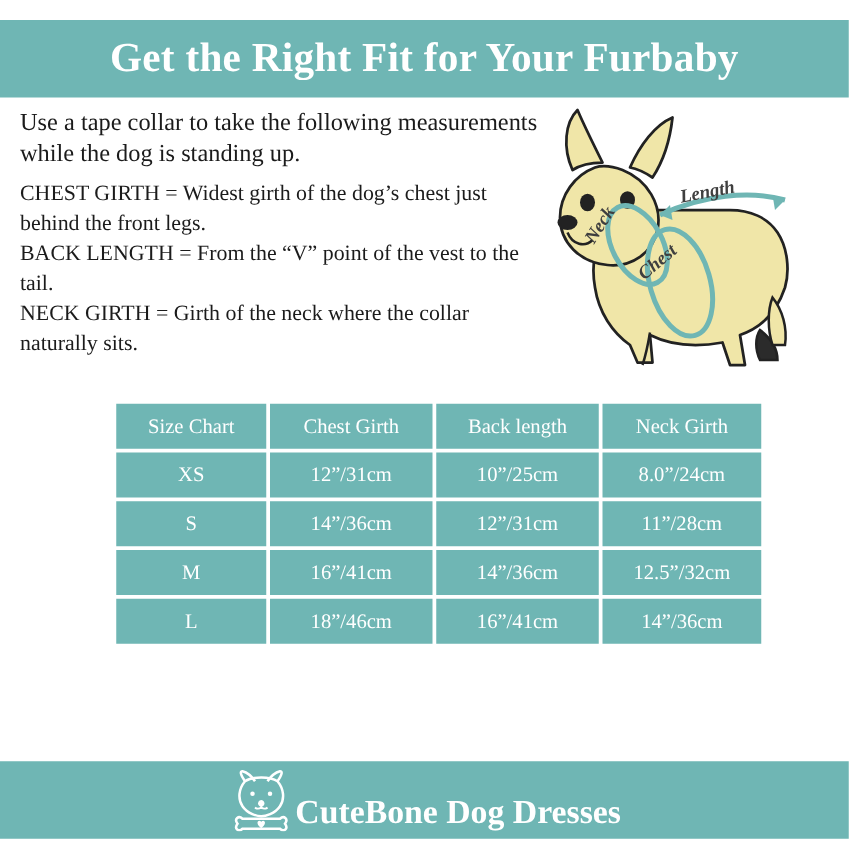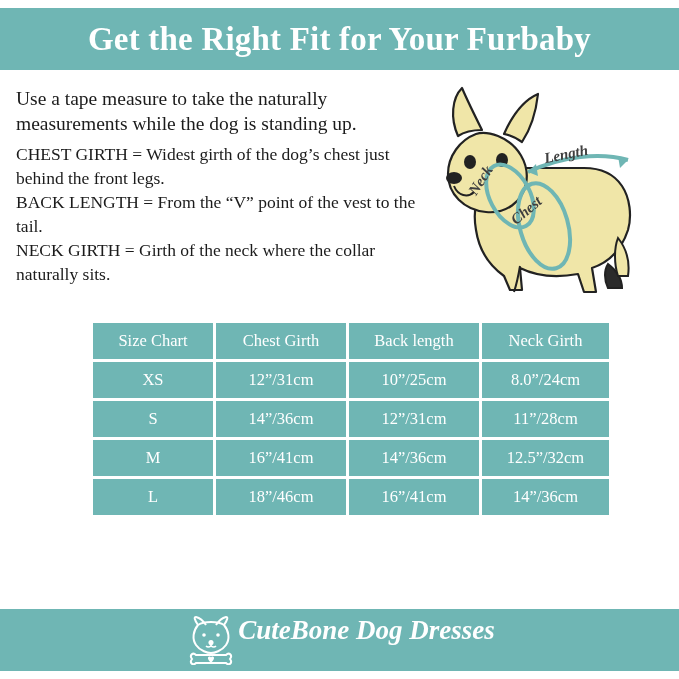--- a/index.html
+++ b/index.html
@@ -18,21 +18,21 @@
     width: 679px;
     height: 679px;
     background: #ffffff;
     box-sizing: border-box;
   }
 
   
   .header {
     position: absolute;
     left: 0;
-    top: 8px;
+    top: 16px;
     width: 679px;
     height: 62px;
     background: #6fb6b4;
     display: flex;
     align-items: center;
     justify-content: center;
   }
   .header-title {
     color: #ffffff;
     font-family: "Liberation Serif", serif;
@@ -137,22 +137,21 @@
     bottom: 8px;
     width: 679px;
     height: 62px;
     background: #6fb6b4;
     display: flex;
     align-items: center;
     justify-content: center;
   }
   .footer-inner {
     display: flex;
-    align-items: flex-start;
-    font-style: italic;
+    align-items: flex-end;
   }
   .brand-text {
     color: #ffffff;
     font-family: "Liberation Serif", serif;
     font-weight: bold;
     font-size: 27px;
     white-space: nowrap;
   }
   .logo {
     width: 54px;
@@ -162,21 +161,21 @@
 </head>
 <body>
 
 <div class="page">
 
   <div class="header">
     <div class="header-title">Get the Right Fit for Your Furbaby</div>
   </div>
 
   <div class="instructions">
-    <div class="intro-line">Use a tape measure to take the naturally measurements while the dog is standing up.</div>
+    <div class="intro-line">Use a tape collar to take the following measurements while the dog is standing up.</div>
     <div class="measure-block">
       <div class="measure-line">CHEST GIRTH =  Widest girth of the dog’s chest just behind the front legs.</div>
       <div class="measure-line">BACK LENGTH = From the “V” point of the vest to the tail.</div>
       <div class="measure-line">NECK GIRTH = Girth of the neck where the collar naturally sits.</div>
     </div>
   </div>
 
   <div class="dog-area">
     <svg width="236" height="226" viewBox="0 0 236 226">
 

